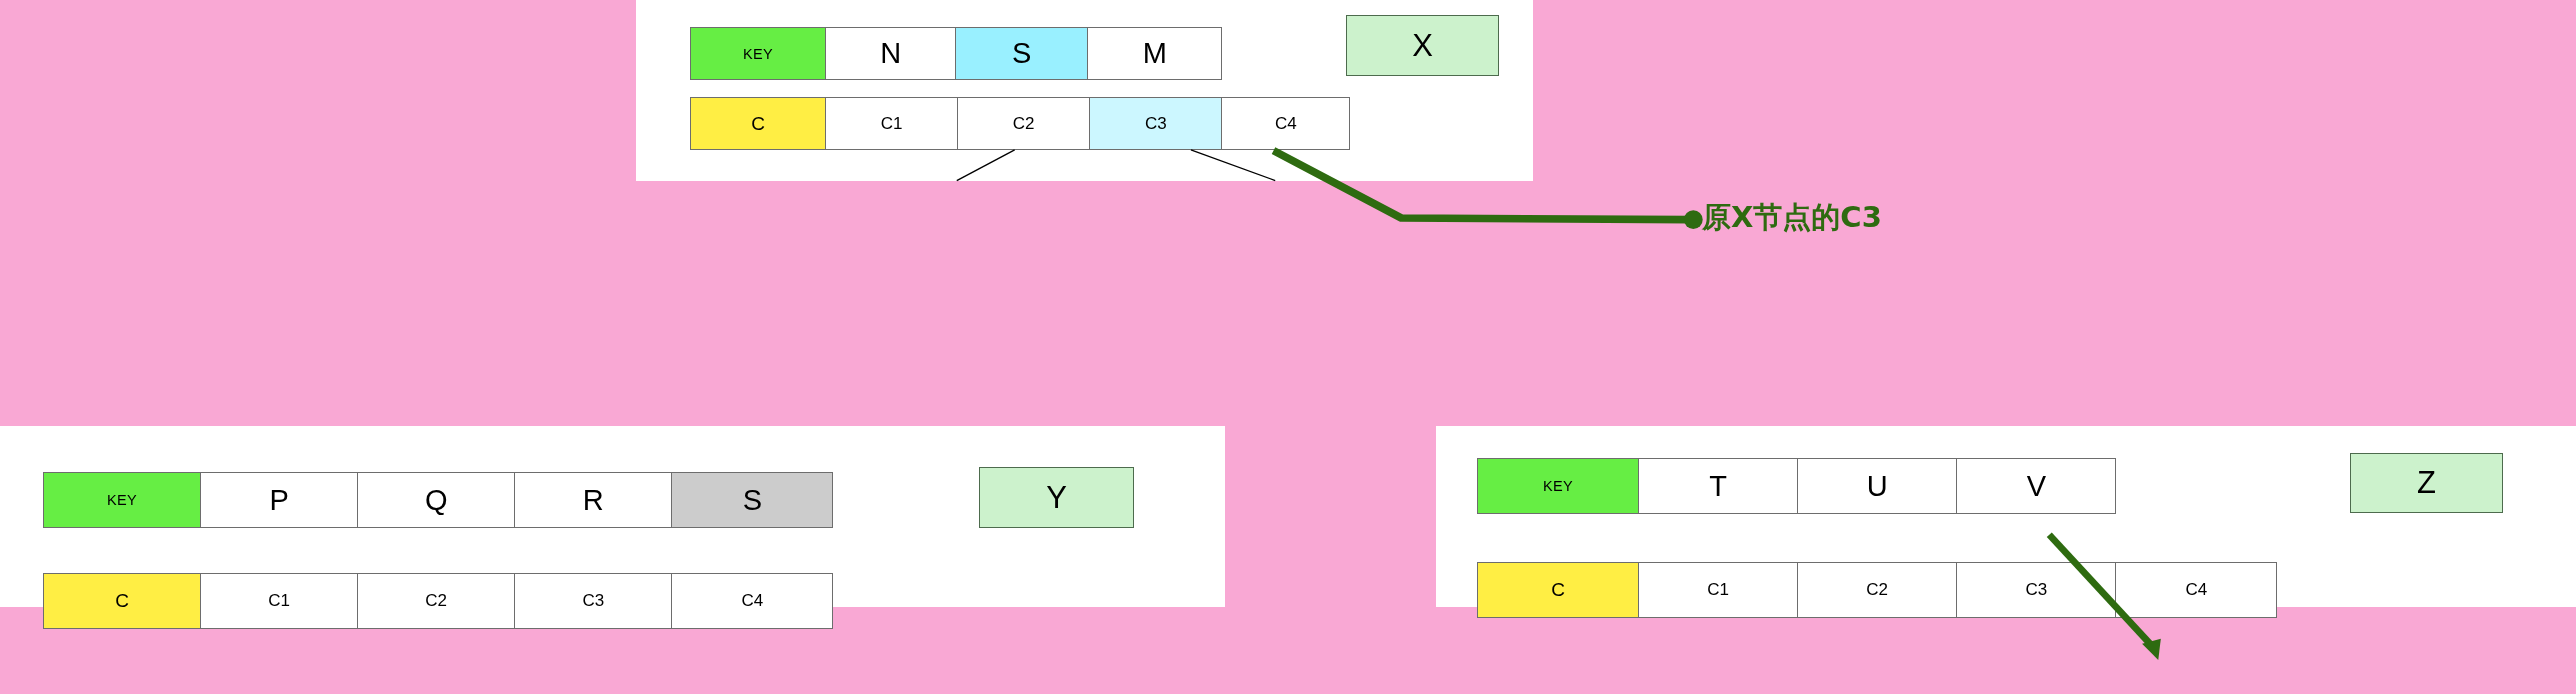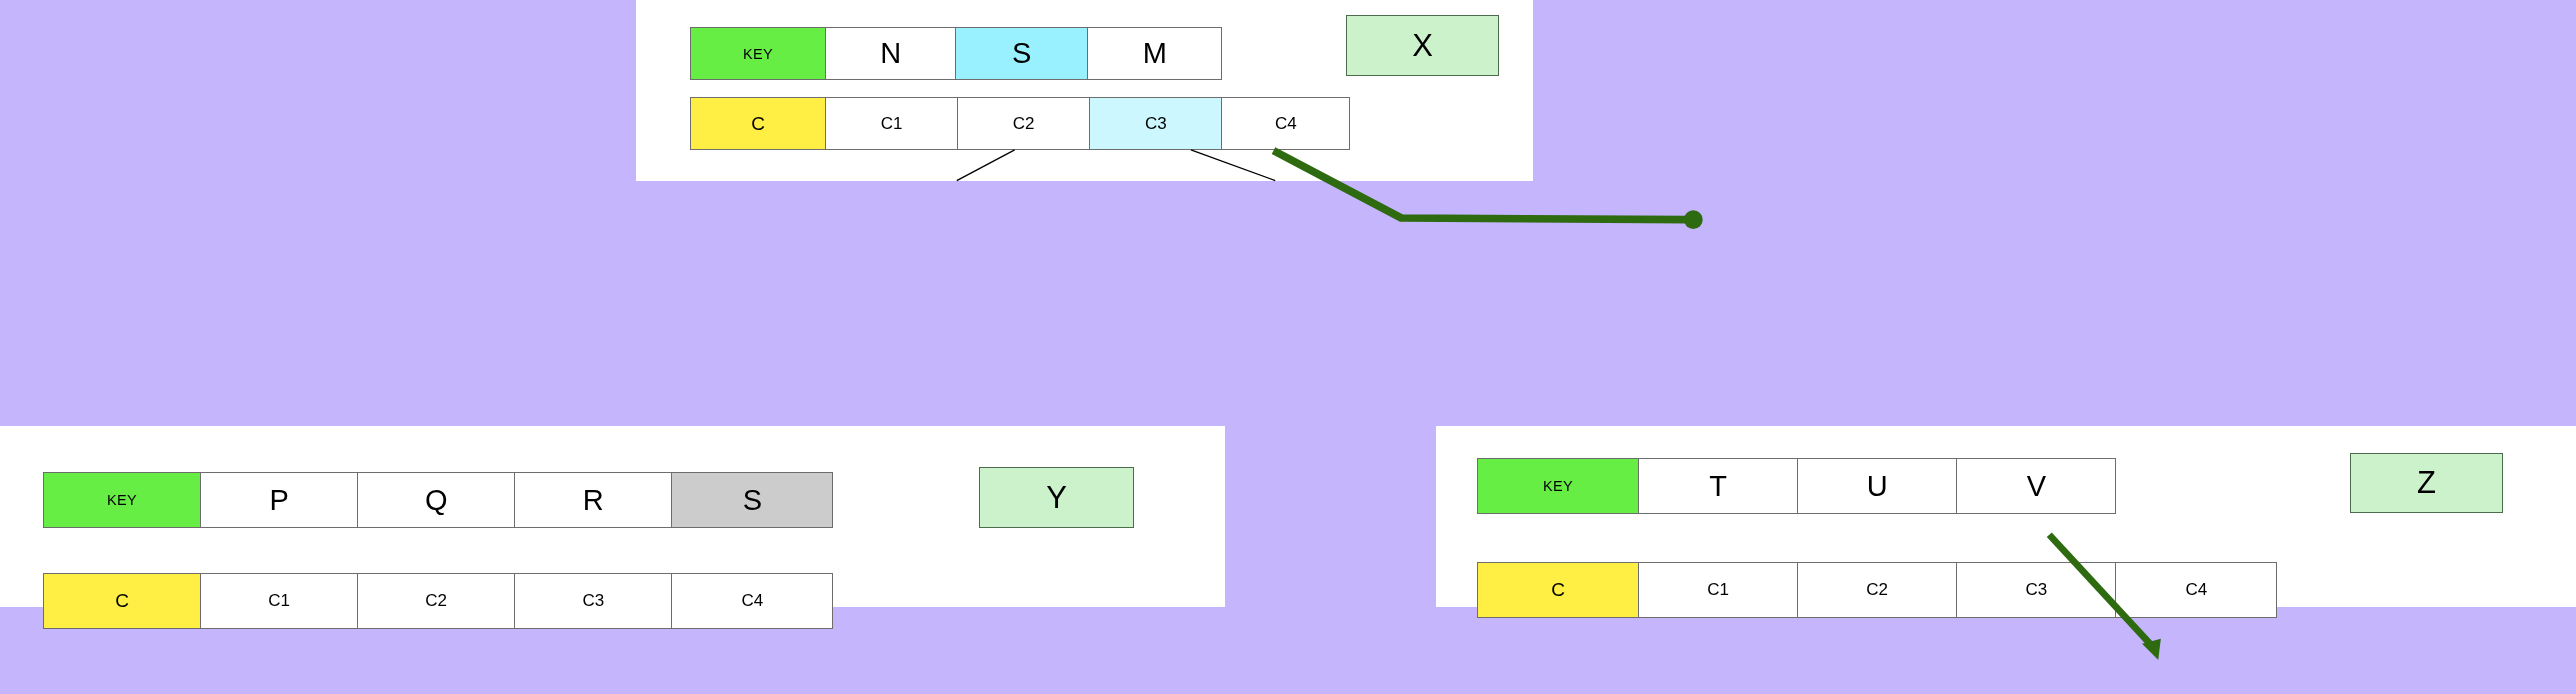--- a/index.html
+++ b/index.html
@@ -1,18 +1,18 @@
 <!DOCTYPE html>
 <html style="font-size:13.6px"><head>
 <meta charset="utf-8">
 <style>
   html,body{margin:0;padding:0;background:#000;}
   body{width:2576px;height:694px;position:relative;overflow:hidden;
        font-family:"Liberation Sans","DejaVu Sans",sans-serif;}
-  .stage{position:absolute;left:0;top:0;width:2576px;height:694px;background:#c4b5fd;}
+  .stage{position:absolute;left:0;top:0;width:2576px;height:694px;background:#f9a8d4;}
 
   
   .panel{position:absolute;background:#ffffff;box-sizing:border-box;}
 
   
   .row{position:absolute;display:flex;box-sizing:border-box;}
   .cell{box-sizing:border-box;border:0.9px solid #6d6d6d;display:flex;
         align-items:center;justify-content:center;color:#000;background:#ffffff;
         margin-left:-0.9px;}
   .cell:first-child{margin-left:0;}
@@ -106,16 +106,17 @@
     <line x1="1191" y1="176" x2="1123" y2="212" stroke="#000000" stroke-width="1.6"></line>
     <line x1="1398" y1="176" x2="1497" y2="212" stroke="#000000" stroke-width="1.6"></line>
 
     <path d="M 1495 177 L 1645 256 L 1983 258" fill="none" stroke="#2e6b10" stroke-width="9" stroke-linejoin="round"></path>
     <circle cx="1988" cy="258" r="11" fill="#2e6b10"></circle>
 
     <line x1="2406" y1="628" x2="2528" y2="760" stroke="#2e6b10" stroke-width="8"></line>
     <polygon points="2534,775 2515,756 2537,750" fill="#2e6b10"></polygon>
   </svg>
 
+  <div class="annot" style="left:1702px;top:198px;">原X节点的C3</div>
 
 
 </div>
 
 
 </body></html>

